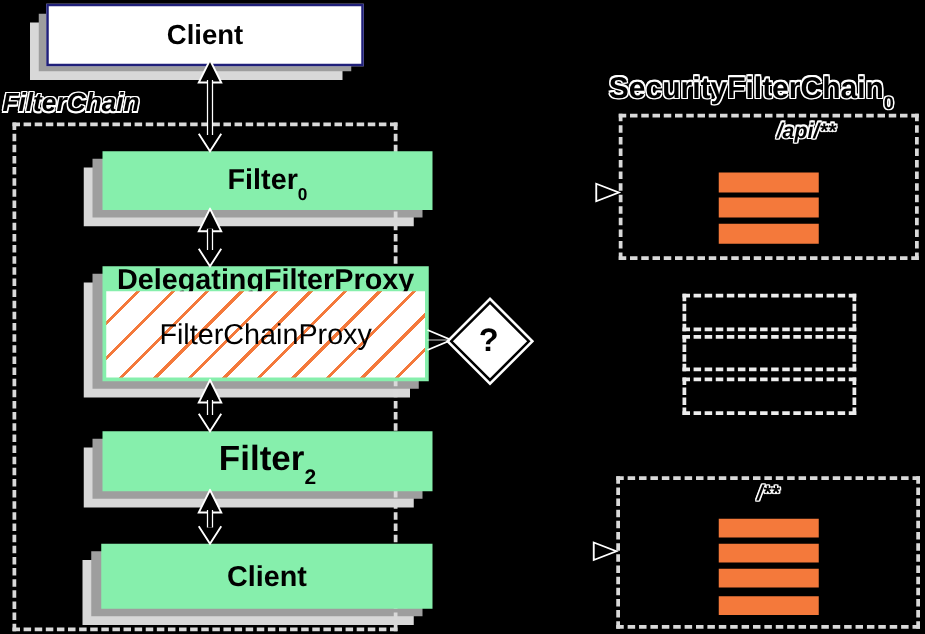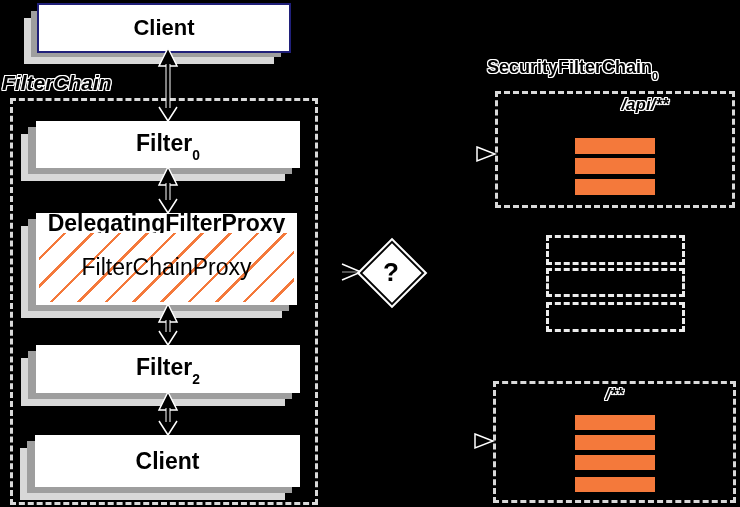--- a/index.html
+++ b/index.html
@@ -7,21 +7,21 @@
           font-family:"Liberation Sans",sans-serif;z-index:0;}
 
   
   .stack{position:absolute;display:flex;align-items:center;justify-content:center;
          font-weight:bold;color:#000;}
   .stack::before{content:"";position:absolute;inset:0;background:#9E9E9E;
                  transform:translate(-8px,6px);z-index:-1;}
   .stack::after{content:"";position:absolute;inset:0;background:#D8D8D8;
                 transform:translate(-15px,13px);z-index:-2;}
 
-  .orange{background:#ffffff;}
+  .orange{background:#86efac;margin-left:46px;}
   .purple{background:#ffffff;border:2px solid #20207A;}
 
   .lbl{font-weight:bold;color:#000;}
   sub{font-size:0.6em;position:relative;top:0.25em;line-height:1;}
 
   
   .outline-text{position:absolute;color:#000;font-weight:bold;
     text-shadow:-1px -1px 0 #FFF,0 -1px 0 #FFF,1px -1px 0 #FFF,-1px 0 0 #FFF,
                  1px 0 0 #FFF,-1px 1px 0 #FFF,0 1px 0 #FFF,1px 1px 0 #FFF;}
 
@@ -63,21 +63,21 @@
     <span class="lbl"><span>Filter</span><sub>0</sub></span>
   </div>
 
   <div class="stack orange dfp" style="left:36px;top:213px;width:261px;height:92px;">
     <div class="dfp-title">DelegatingFilterProxy</div>
     <div class="hatch">
       <span>FilterChainProxy</span>
     </div>
   </div>
 
-  <div class="stack orange" style="left:36px;top:345px;width:264px;height:48px;font-size:23px;">
+  <div class="stack orange" style="left:36px;top:345px;width:264px;height:48px;font-size:28px;">
     <span class="lbl"><span>Filter</span><sub>2</sub></span>
   </div>
 
   <div class="stack orange" style="left:35px;top:435px;width:265px;height:52px;font-size:23px;">
     <span class="lbl">Client</span>
   </div>
 
   <svg style="left:154px;top:47px;" width="28" height="76" viewBox="0 0 28 76">
     <polygon points="14,1 23,19 5,19" fill="#000" stroke="#FFF" stroke-width="1.5"></polygon>
     <line x1="14" y1="17" x2="14" y2="61" stroke="#FFF" stroke-width="5"></line>
@@ -105,21 +105,21 @@
 
   <svg style="left:338px;top:262px;" width="26" height="20" viewBox="0 0 26 20">
     <line x1="4" y1="10" x2="22" y2="10" stroke="#FFF" stroke-width="1" opacity="0.65"></line>
     <polyline points="4,2 23,10 4,18" fill="none" stroke="#FFF" stroke-width="1.5"></polyline>
   </svg>
   <div class="diamond-wrap">
     <div class="diamond"></div>
     <div class="diamond-q">?</div>
   </div>
 
-  <div class="outline-text" style="left:487px;top:57px;font-size:18px;"><span>SecurityFilterChain</span><sub>0</sub></div>
+  <div class="outline-text" style="left:487px;top:57px;font-size:24px;"><span>SecurityFilterChain</span><sub>0</sub></div>
   <div class="dashed" style="left:495px;top:91px;width:240px;height:117px;"></div>
   <div class="outline-text" style="left:495px;top:95px;width:216px;text-align:center;font-size:17px;font-style:italic;margin-left:42px;">/api/**</div>
   <svg style="left:475px;top:145px;" width="22" height="18" viewBox="0 0 22 18">
     <polygon points="2,2 20,9 2,16" fill="#000" stroke="#FFF" stroke-width="1.5"></polygon>
   </svg>
   <div class="bar" style="left:575px;top:138px;width:80px;height:16px;"></div>
   <div class="bar" style="left:575px;top:158px;width:80px;height:16px;"></div>
   <div class="bar" style="left:575px;top:179px;width:80px;height:16px;"></div>
 
   <div class="dashed-lite" style="left:546px;top:235px;width:139px;height:30px;"></div>

